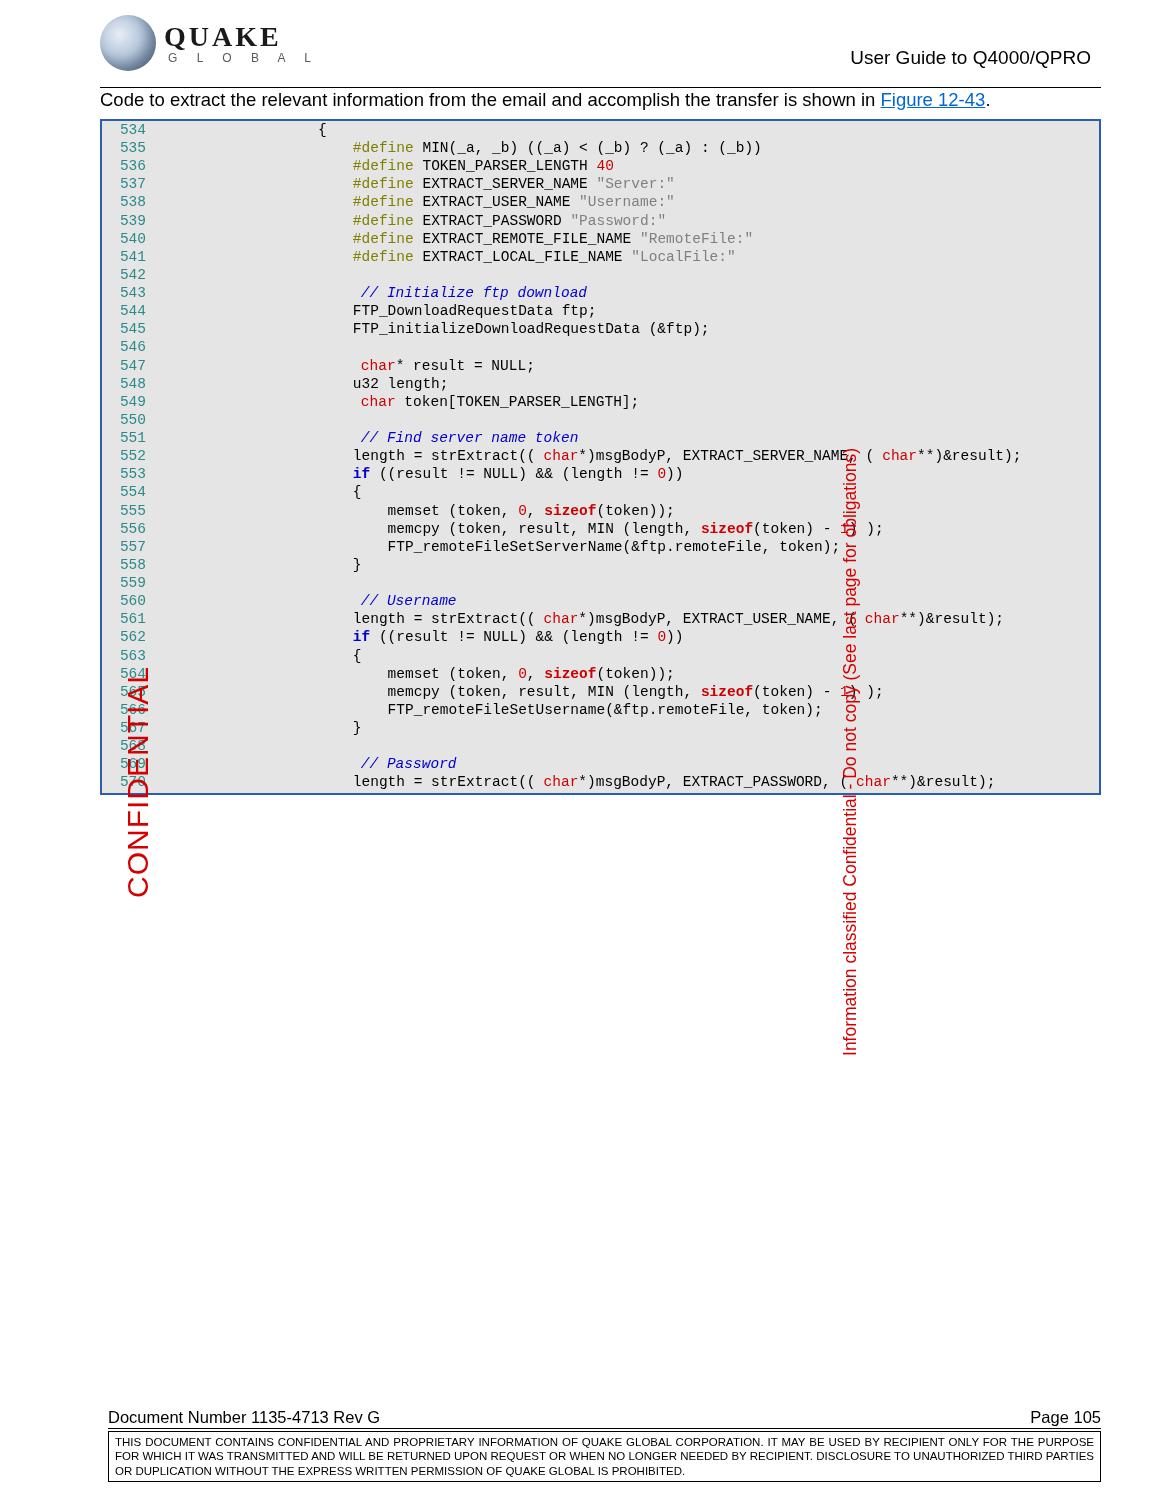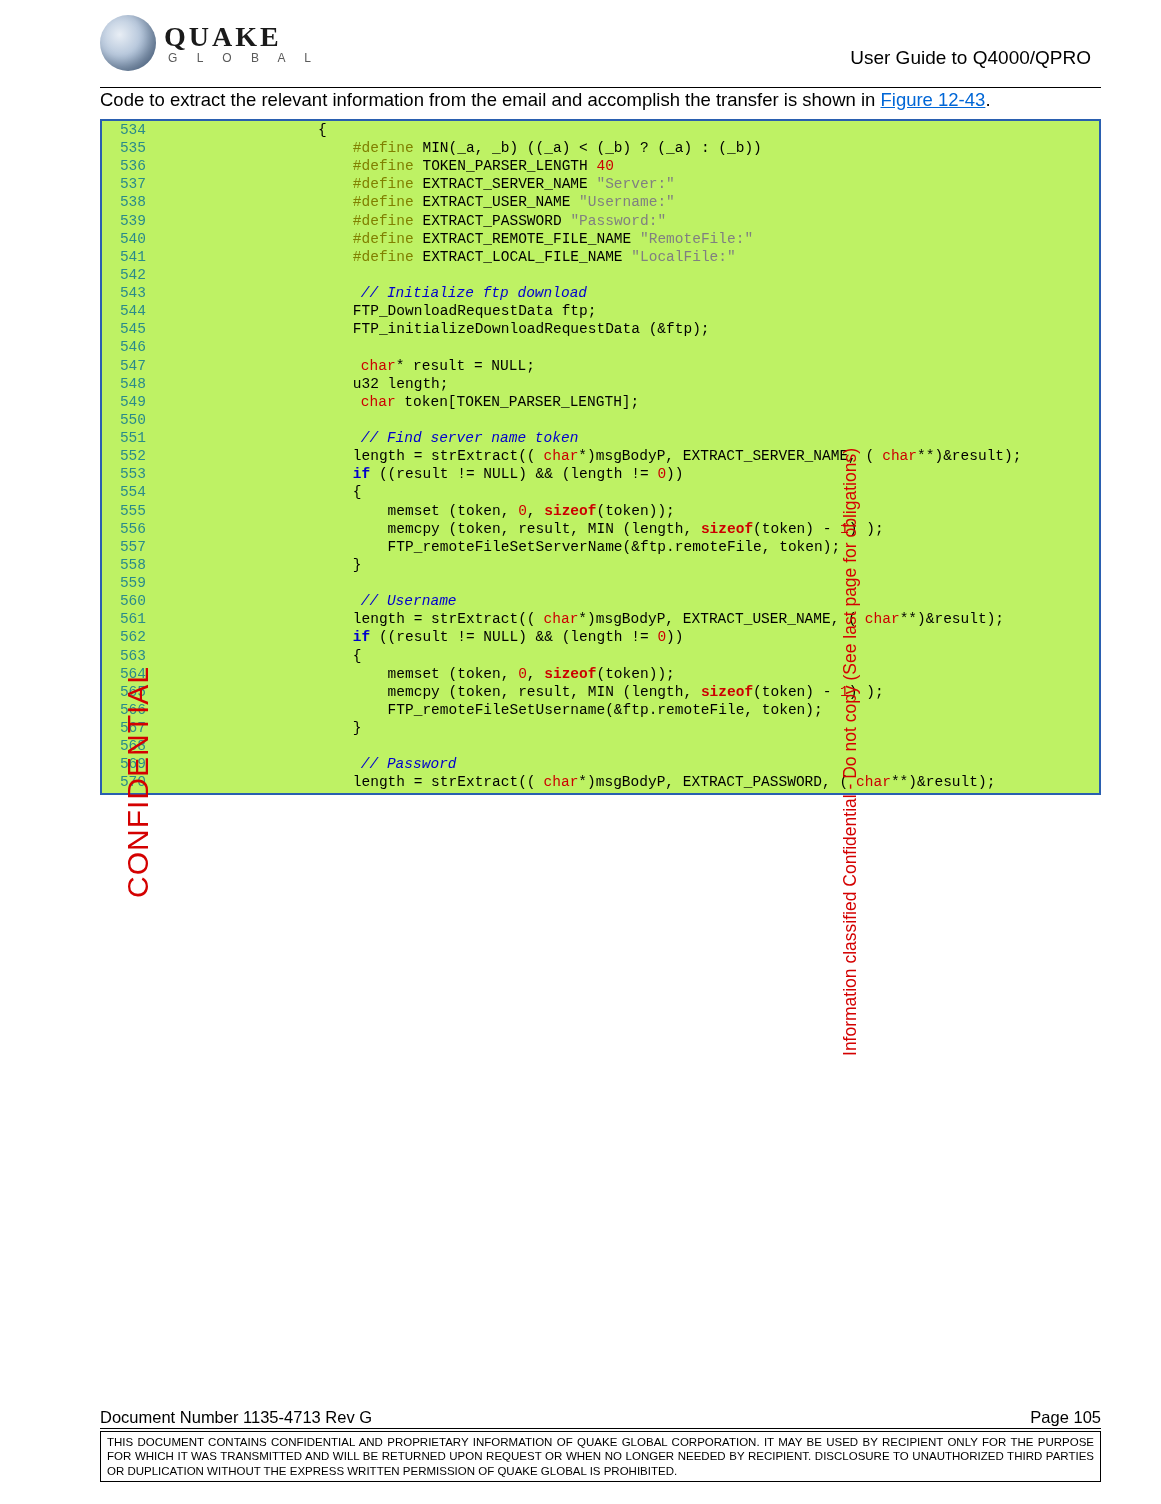--- a/index.html
+++ b/index.html
@@ -65,21 +65,21 @@
     line-height: 1.35;
     margin: 0 0 4px 0;
   }
   .figure-link {
     color: #0066d6;
     text-decoration: underline;
   }
   .code-figure {
     border: 2px solid #2a5fb0;
     margin: 6px 0 4px 0;
-    background: #bef264;
+    background: #e5e5e5;
     font-family: Consolas, 'Courier New', monospace;
     font-size: 14.5px;
     line-height: 1.25;
     overflow: hidden;
     height: 676px;
   }
   .code-row {
     display: flex;
     white-space: pre;
   }
@@ -124,21 +124,21 @@
     right: 6px;
     top: 50%;
     transform: translateY(-50%) rotate(-90deg);
     transform-origin: center;
     color: #d40000;
     font-size: 17.5px;
     white-space: nowrap;
   }
   .footer {
     position: absolute;
-    left: 100px;
+    left: 108px;
     right: 60px;
     bottom: 22px;
   }
   .footer-top {
     display: flex;
     justify-content: space-between;
     font-size: 16.5px;
     border-bottom: 1px solid #000;
     padding-bottom: 1px;
     margin-bottom: 2px;

